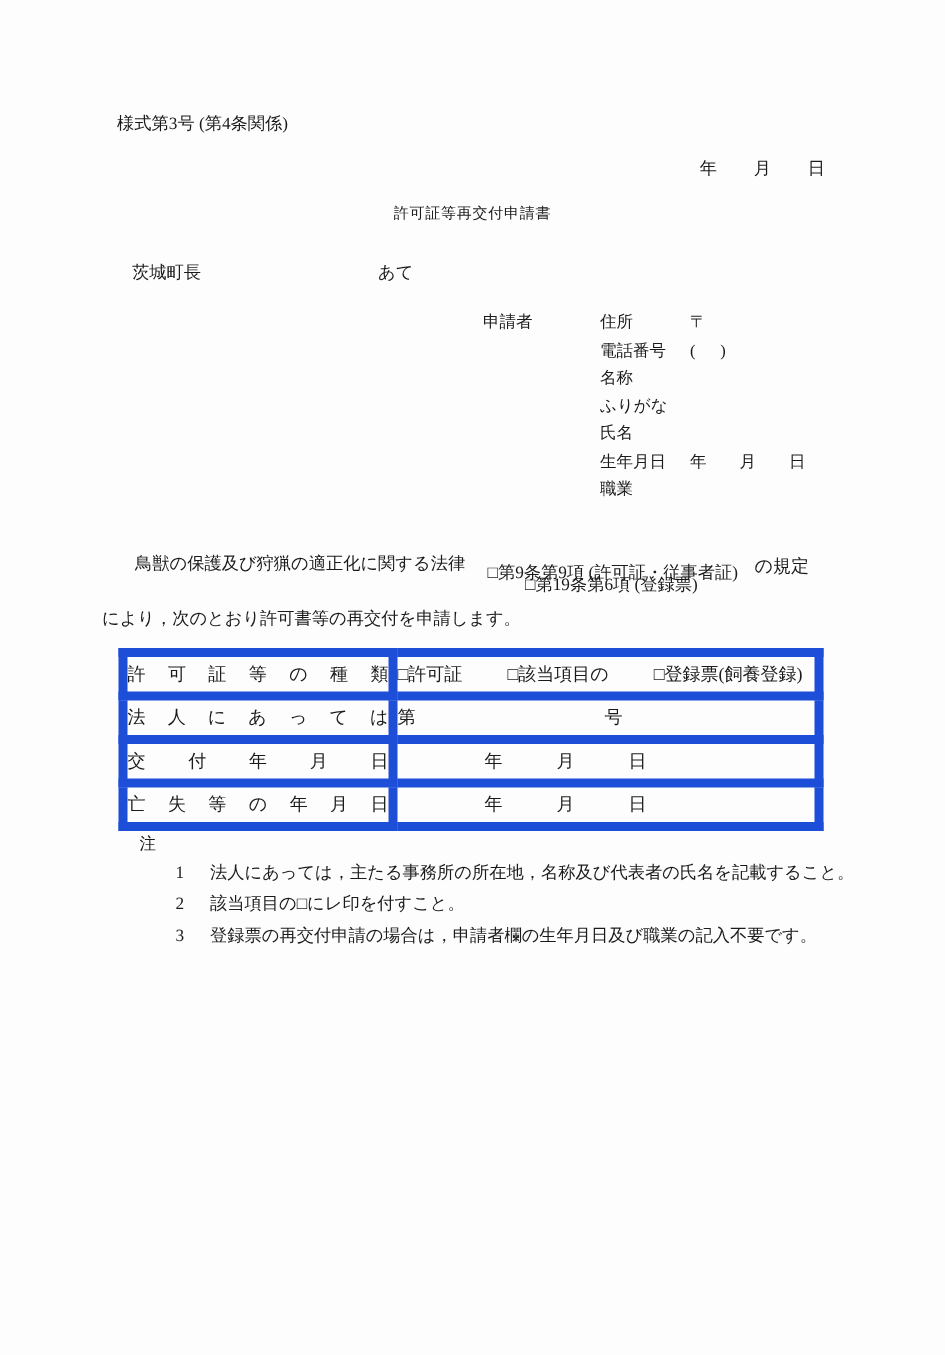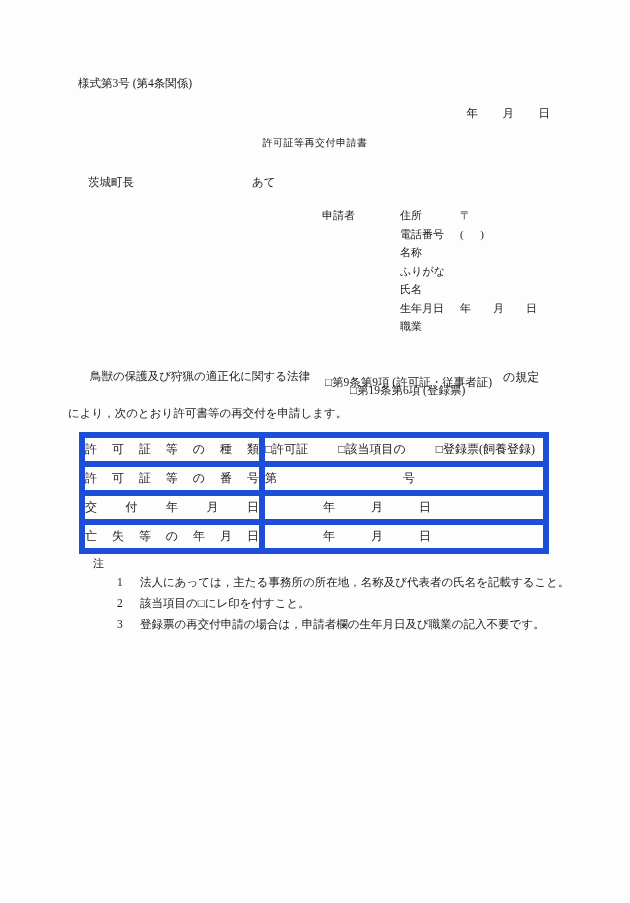--- a/index.html
+++ b/index.html
@@ -140,21 +140,21 @@
   <table class="abs" id="form-table">
     <tbody>
       <tr>
         <td class="lbl">
             <span>許可証等の種類</span>
           </td>
         <td class="val chk-group"><span class="chk1">□許可証</span><span class="chk2">□該当項目の</span><span>□登録票(飼養登録)</span></td>
       </tr>
       <tr>
         <td class="lbl">
-            <span>許可証等の番号</span>
+            <span>法人にあっては</span>
           </td>
         <td class="val num-row"><span class="num-dai">第</span><span>号</span></td>
       </tr>
       <tr>
         <td class="lbl">
             <span>交付年月日</span>
           </td>
         <td class="val date-row"><span class="dy">年</span><span class="dm">月</span><span>日</span></td>
       </tr>
       <tr>

